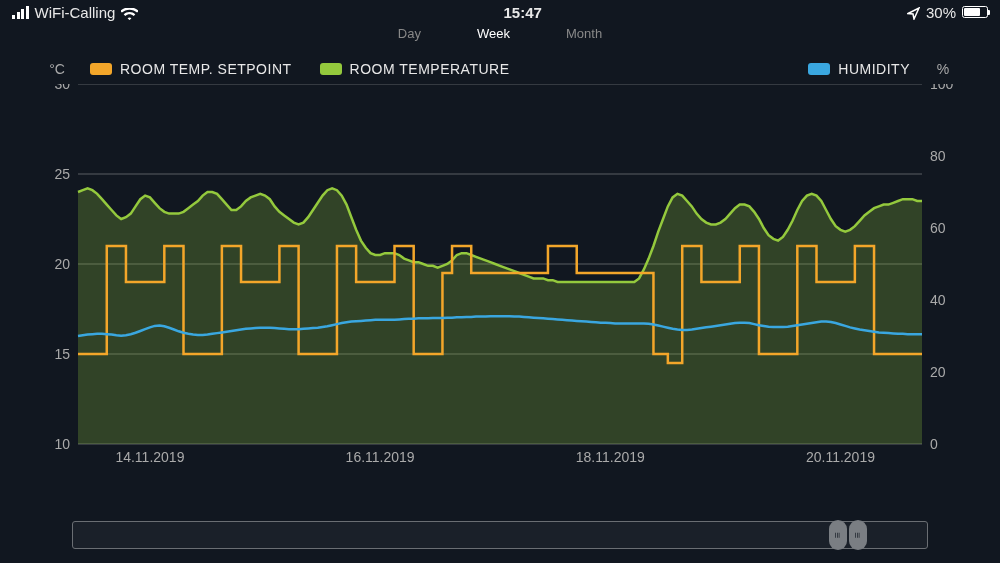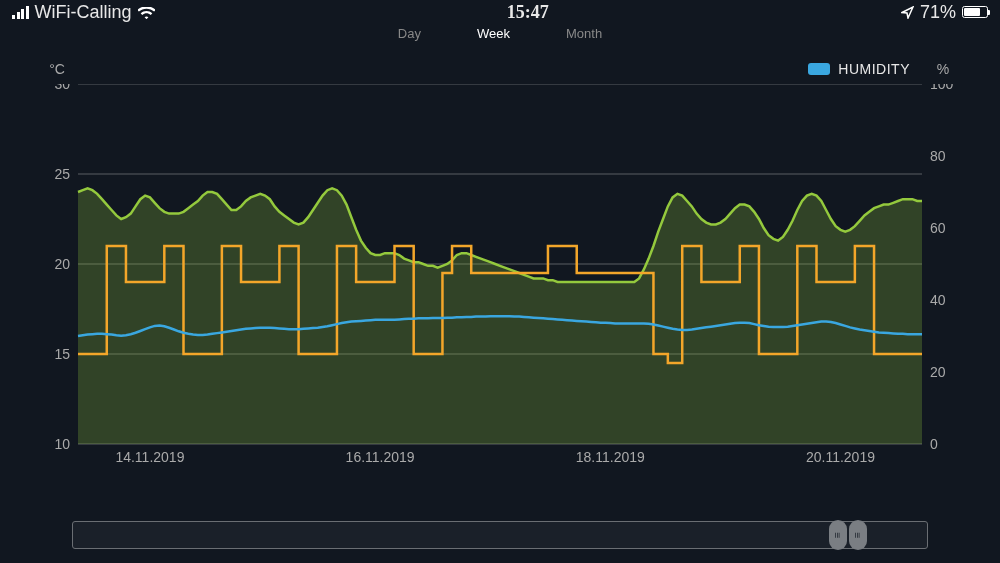--- a/index.html
+++ b/index.html
@@ -11,25 +11,25 @@
     position: relative;
   }
 
   
   .status-bar {
     height: 22px;
     display: flex;
     justify-content: space-between;
     align-items: center;
     padding: 2px 12px 0 12px;
-    font-size: 18px;
+    font-size: 15px;
     font-weight: 500;
   }
   .status-left, .status-right { display: flex; align-items: center; gap: 6px; }
-  .status-center { font-weight: 600; font-family: Liberation Serif, serif; }
+  .status-center { font-weight: 600; }
   .signal-bars { display: inline-flex; align-items: flex-end; gap: 1.5px; }
   .signal-bars span { width: 3px; background: #fff; display: block; }
   .signal-bars span:nth-child(1){height:4px}
   .signal-bars span:nth-child(2){height:7px}
   .signal-bars span:nth-child(3){height:10px}
   .signal-bars span:nth-child(4){height:13px}
   .wifi-icon svg, .loc-icon svg { vertical-align: middle; }
   .battery {
     width: 26px; height: 12px; border: 1px solid #fff; border-radius: 2.5px;
     position: relative; display: inline-block;
@@ -104,35 +104,45 @@
         </svg>
     </span>
   </div>
   <div class="status-center">15:47</div>
   <div class="status-right">
     <span class="loc-icon">
       <svg width="13" height="13" viewBox="0 0 13 13">
           <path fill="none" stroke="#fff" stroke-width="1.5" d="M1 6.5 12 1 7 12 6 7z"></path>
         </svg>
     </span>
-    <span>71%</span>
+    <span>30%</span>
     <span class="battery">
       <span class="battery-fill" style="width: 15.62px;"></span>
     </span>
   </div>
 </div>
 
 <div class="range-tabs">
   <div class="range-tab">Day</div>
   <div class="range-tab selected">Week</div>
   <div class="range-tab">Month</div>
 </div>
 
 <div class="legend-row">
   <div class="axis-unit-left">°C</div>
+  <div class="legend-items-left">
+    <div class="legend-item">
+      <span class="swatch" style="background: rgb(243, 166, 42);"></span>
+      <span>ROOM TEMP. SETPOINT</span>
+    </div>
+    <div class="legend-item">
+      <span class="swatch" style="background: rgb(148, 201, 61);"></span>
+      <span>ROOM TEMPERATURE</span>
+    </div>
+  </div>
   <div class="legend-items-right">
     <div class="legend-item">
       <span class="swatch" style="background: rgb(58, 167, 224);"></span>
       <span>HUMIDITY</span>
     </div>
   </div>
   <div class="axis-unit-right">%</div>
 </div>
 
 <div class="chart-wrap">

